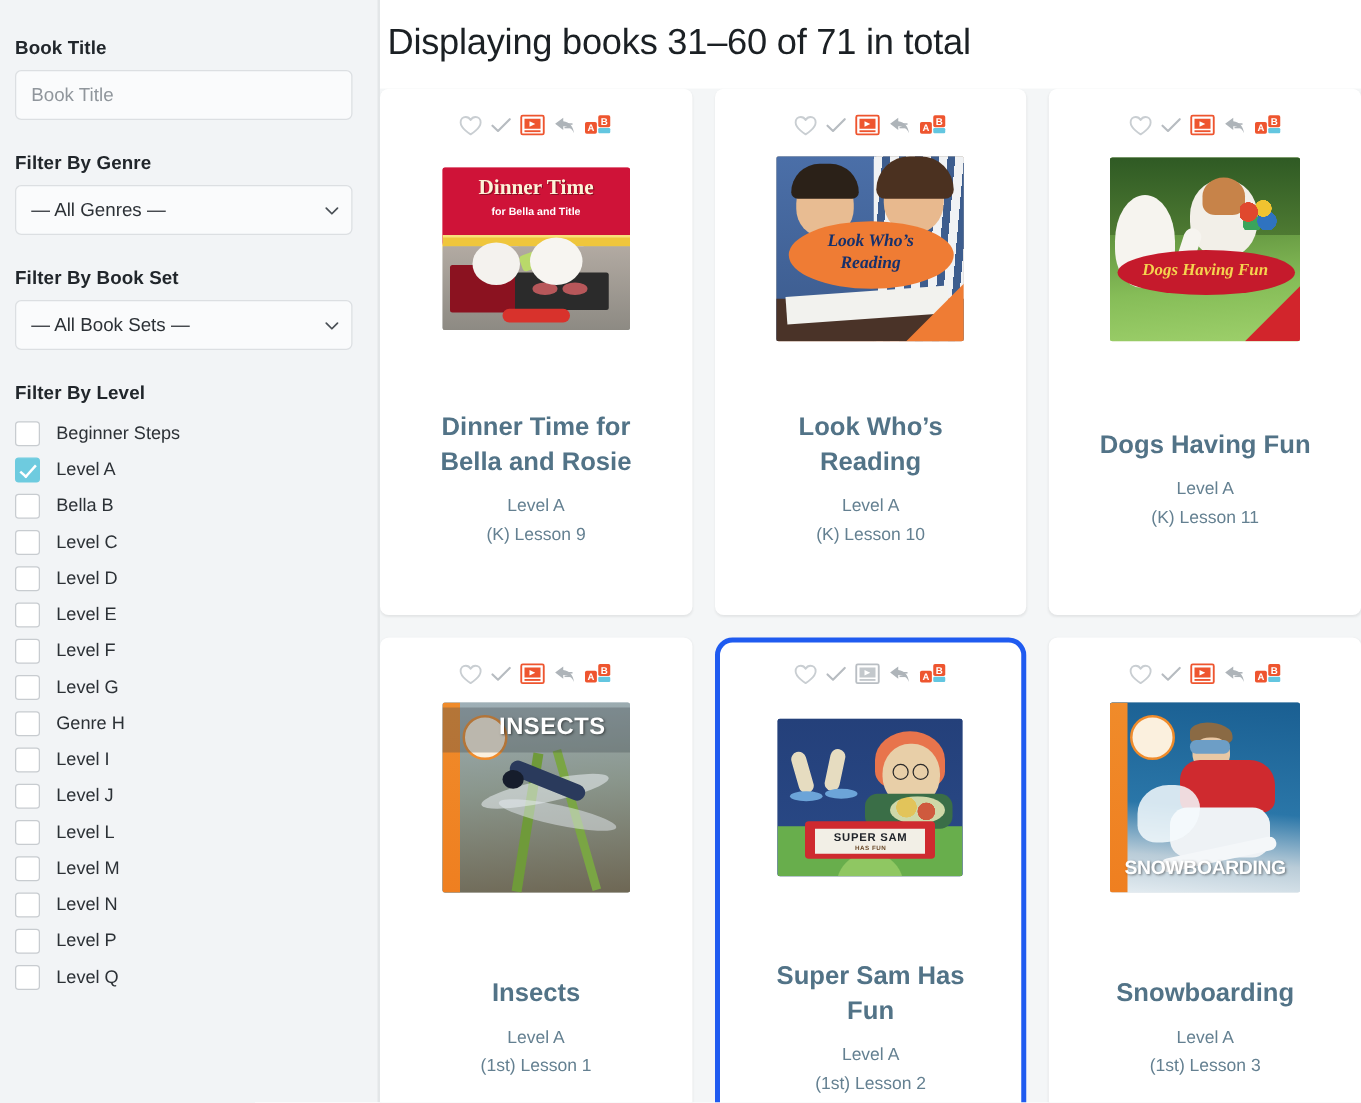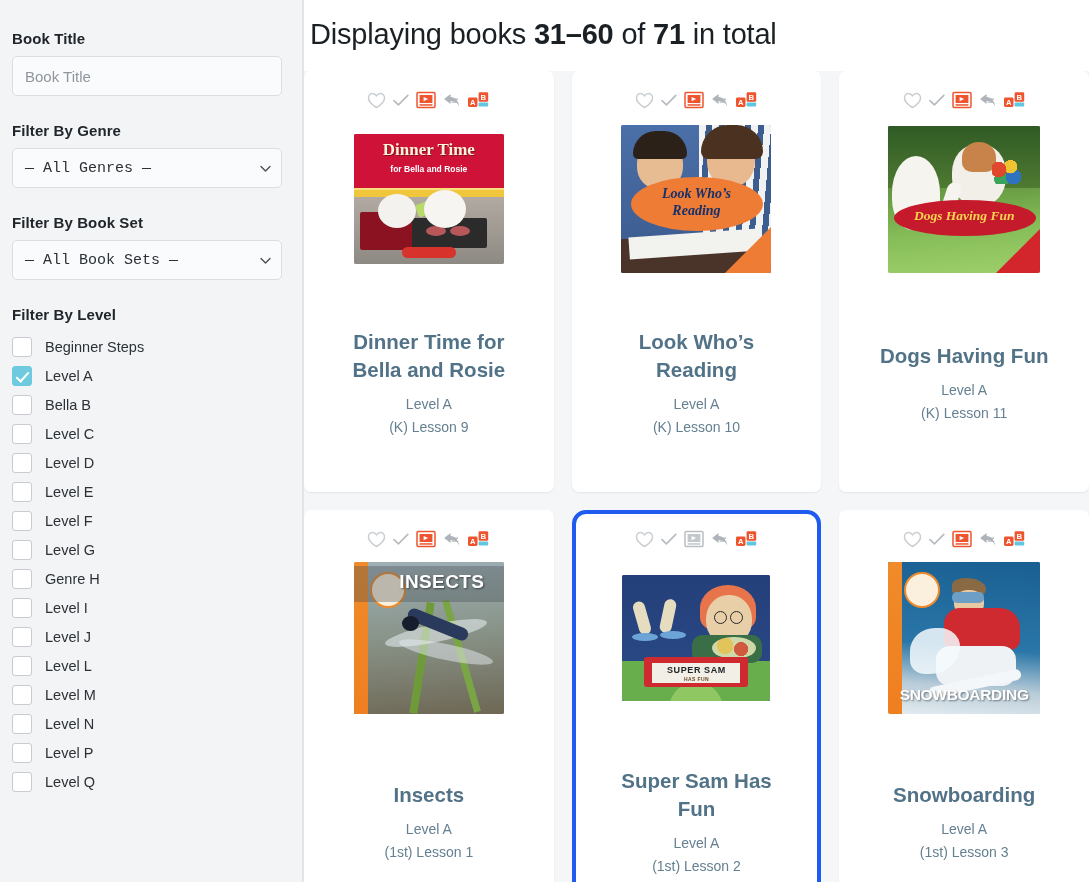--- a/index.html
+++ b/index.html
@@ -46,21 +46,21 @@
     border-radius: 5px;
     background: #fafbfc;
     padding: 0 12px;
     font-size: 15px;
     color: #2a2f34;
     font-family: "Liberation Sans", sans-serif;
     outline: none;
   }
   .text-input::placeholder { color: #90969c; }
 
-  .select-wrap { position: relative; width: 270px; font-family: Liberation Mono, monospace; }
+  .select-wrap { position: relative; width: 270px; }
   .select-box {
     width: 270px;
     height: 40px;
     border: 1px solid #dcdfe2;
     border-radius: 5px;
     background: #fafbfc;
     padding: 0 34px 0 12px;
     font-size: 15px;
     color: #2c3136;
     display: flex;
@@ -123,21 +123,21 @@
     background: #ffffff;
     padding: 18px 0 20px 6px;
   }
   .main-title {
     font-size: 29px;
     color: #1b2024;
     font-weight: normal;
     margin: 0;
     letter-spacing: -.2px;
   }
-  .main-title b { font-weight: bold; text-align: center; }
+  .main-title b { font-weight: normal; text-align: center; }
 
   .grid {
     display: grid;
     grid-template-columns: repeat(3, 1fr);
     gap: 18px 18px;
     padding: 0 0 0 0;
     background: #f4f6f7;
   }
 
   .card {
@@ -364,21 +364,21 @@
         <div style="position:absolute;left:0;right:0;top:54px;height:9px;background:#efc63c;border-top:2px solid #f7e07b;"></div>
         <div style="position:absolute;left:0;right:0;top:63px;bottom:0;background:linear-gradient(#b2aaa2,#8d8a83);"></div>
         <div style="position:absolute;left:18px;top:84px;width:115px;height:30px;background:#2b2b2b;border-radius:2px;"></div>
         <div style="position:absolute;left:6px;top:78px;width:52px;height:38px;background:#8b1220;border-radius:2px;"></div>
         <div style="position:absolute;left:72px;top:92px;width:20px;height:10px;background:#b7575a;border-radius:50%;"></div>
         <div style="position:absolute;left:96px;top:92px;width:20px;height:10px;background:#b7575a;border-radius:50%;"></div>
         <div style="position:absolute;left:62px;top:66px;width:30px;height:13px;background:#b9d96a;transform:rotate(-20deg);border-radius:3px;"></div>
         <div style="position:absolute;left:24px;top:60px;width:38px;height:34px;background:#f4f2ee;border-radius:50%;"></div>
         <div style="position:absolute;left:70px;top:56px;width:42px;height:38px;background:#f7f5f1;border-radius:50%;"></div>
         <div style="position:absolute;left:0;right:0;top:6px;text-align:center;font-family:'Liberation Serif',serif;font-size:17px;font-weight:bold;color:#fdf3d8;text-shadow:1px 1px 0 #8a0d22;">Dinner Time</div>
-        <div style="position:absolute;left:0;right:0;top:30px;text-align:center;font-size:8.5px;font-weight:bold;color:#ffffff;">for Bella and Rosie</div>
+        <div style="position:absolute;left:0;right:0;top:30px;text-align:center;font-size:8.5px;font-weight:bold;color:#ffffff;">for Bella and Title</div>
         <div style="position:absolute;left:48px;bottom:6px;width:54px;height:11px;background:#d8322c;border-radius:6px;"></div>
       </div>
           </div>
           <div class="spacer"></div>
           <div class="card-title">Dinner Time for Bella and Rosie</div>
           <div class="card-meta">
             <div>Level A</div>
             <div>(K) Lesson 9</div>
           </div>
           <div class="spacer"></div>

